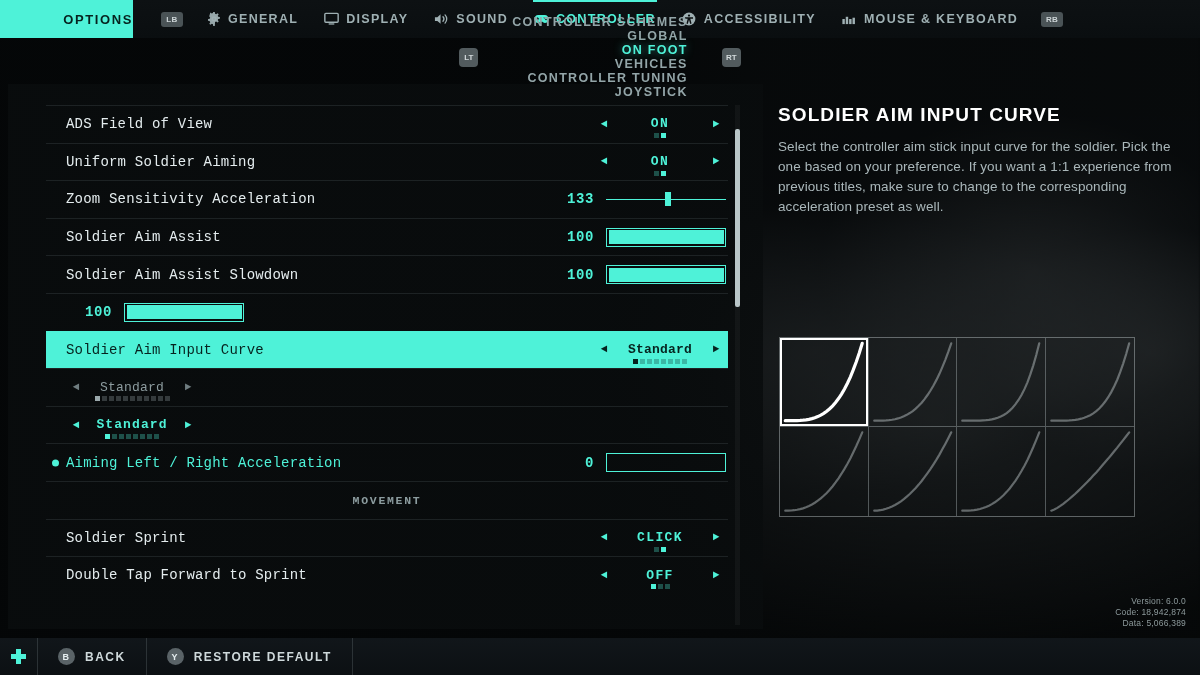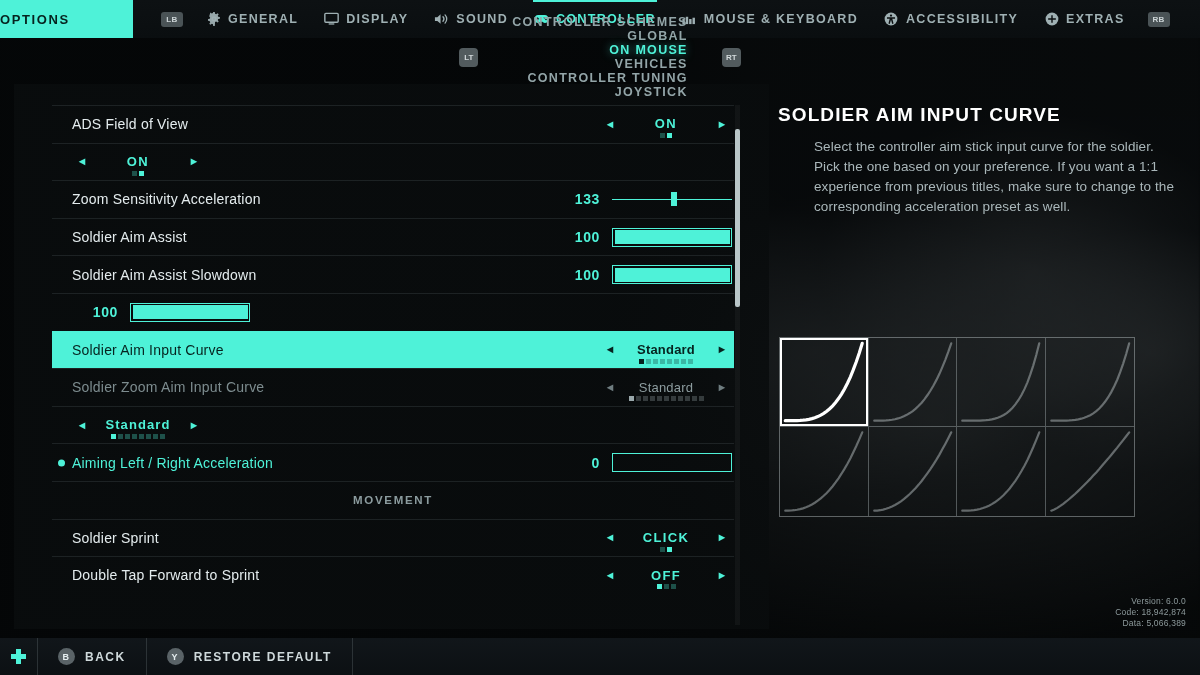--- a/index.html
+++ b/index.html
@@ -30,21 +30,21 @@
   }
 
   
   .topnav{
     position:absolute; top:0; left:0; width:1200px; height:38px;
     display:flex; align-items:stretch;
     background:linear-gradient(180deg,#0d1113 0%,#0a0e10 100%);
     z-index:6;
   }
   .options-tab{
-    width:133px; display:flex; align-items:center; justify-content:flex-start;
+    width:133px; display:flex; align-items:center; justify-content:flex-end;
     background:#4ef2d8; color:#06231f;
     font-size:13px; font-weight:bold; letter-spacing:1.6px;
   }
   .topnav-items{ flex:1; display:flex; align-items:center; gap:0px; padding-left:18px; }
   .bumper{
     display:inline-flex; align-items:center; justify-content:center;
     width:22px; height:15px; border-radius:3px;
     background:#4a5356; color:#cdd5d7;
     font-size:8px; font-weight:bold; letter-spacing:.3px;
     margin:0 10px;
@@ -75,23 +75,24 @@
     margin:0 8px;
   }
   .sub-item{
     padding:0 14px; font-size:12.5px; font-weight:bold; letter-spacing:1.3px;
     color:#93a5a8; white-space:nowrap;
   }
   .sub-item.active{ color:#4ef2d8; text-shadow:0 0 9px rgba(78,242,216,.55); }
 
   
   .list-pane{
-    position:absolute; left:14px; top:84px; width:755px; height:545px;
+    position:absolute; left:8px; top:84px; width:755px; height:545px;
     z-index:5;
     background:linear-gradient(90deg, rgba(9,12,13,0.96), rgba(9,12,13,0.86));
+    font-family:Liberation Mono, monospace;
   }
   .list-inner{ position:absolute; left:38px; top:21px; width:682px; }
 
   .row{
     position:relative; height:37.6px;
     display:flex; align-items:center;
     border-top:1px solid rgba(120,140,142,0.18);
     padding:0 2px 0 20px;
   }
   .row:first-child{ border-top:1px solid rgba(120,140,142,0.18); }
@@ -166,21 +167,21 @@
 
   
   .info{
     position:absolute; left:778px; top:104px; width:400px; z-index:5;
   }
   .info-title{
     font-size:19px; font-weight:bold; letter-spacing:1.1px; color:#ffffff;
     margin-bottom:11px;
   }
   .info-desc{
-    font-size:13.5px; line-height:20px; color:#aab7ba; letter-spacing:.1px;margin-left:36px;
+    font-size:13.5px; line-height:20px; color:#aab7ba; letter-spacing:.1px;
   }
 
   .curve-grid{
     position:absolute; left:779px; top:337px; width:356px; height:180px;
     display:grid; grid-template-columns:repeat(4,1fr); grid-template-rows:repeat(2,1fr);
     border:1px solid rgba(190,200,202,0.45);
     z-index:5;
   }
   .curve-cell{
     position:relative; border-right:1px solid rgba(190,200,202,0.38);
@@ -266,59 +267,50 @@
               <rect x="2.6" y="5.2" width="3.6" height="1.2" rx=".5" fill="#0b0f11"></rect>
               <rect x="3.8" y="4" width="1.2" height="3.6" rx=".5" fill="#0b0f11"></rect>
               <circle cx="12.6" cy="4.6" r="1" fill="#0b0f11"></circle>
               <circle cx="14.4" cy="6.6" r="1" fill="#0b0f11"></circle>
             </svg>
           </span>
           <span>CONTROLLER</span>
         </div>
         <div class="nav-item">
           <span class="nav-ico">
+            <svg width="14" height="14" viewBox="0 0 16 16">
+              <circle cx="8" cy="8" r="7.3" fill="currentColor"></circle>
+              <circle cx="8" cy="4.1" r="1.3" fill="#0b0f11"></circle>
+              <path fill="#0b0f11" d="M3.4 6.1h9.2v1.5H9.5l1.4 5.6-1.5.4L8 8.9l-1.4 4.7-1.5-.4 1.4-5.6H3.4z"></path>
+            </svg>
+          </span>
+          <span>ACCESSIBILITY</span>
+        </div>
+        <div class="nav-item">
+          <span class="nav-ico">
             <svg width="15" height="11" viewBox="0 0 16 11">
               <rect x="0.4" y="5" width="2.6" height="5.4" fill="currentColor"></rect>
               <rect x="4" y="2.6" width="2.6" height="7.8" fill="currentColor"></rect>
               <rect x="7.6" y="5" width="2.6" height="5.4" fill="currentColor"></rect>
               <rect x="11.2" y="3.6" width="2.6" height="6.8" fill="currentColor"></rect>
             </svg>
           </span>
           <span>MOUSE &amp; KEYBOARD</span>
         </div>
-        <div class="nav-item">
-          <span class="nav-ico">
-            <svg width="14" height="14" viewBox="0 0 16 16">
-              <circle cx="8" cy="8" r="7.3" fill="currentColor"></circle>
-              <circle cx="8" cy="4.1" r="1.3" fill="#0b0f11"></circle>
-              <path fill="#0b0f11" d="M3.4 6.1h9.2v1.5H9.5l1.4 5.6-1.5.4L8 8.9l-1.4 4.7-1.5-.4 1.4-5.6H3.4z"></path>
-            </svg>
-          </span>
-          <span>ACCESSIBILITY</span>
-        </div>
-        <div class="nav-item">
-          <span class="nav-ico">
-            <svg width="14" height="14" viewBox="0 0 16 16">
-              <circle cx="8" cy="8" r="7.3" fill="currentColor"></circle>
-              <path fill="#0b0f11" d="M7.2 3.6h1.6v3.6h3.6v1.6H8.8v3.6H7.2V8.8H3.6V7.2h3.6z"></path>
-            </svg>
-          </span>
-          <span>EXTRAS</span>
-        </div>
       </div>
     <span class="bumper">RB</span>
   </div>
 </div>
 
 <div class="subnav">
   <span class="trigger">LT</span>
   <div id="subnav-slot" style="display:flex;align-items:flex-end;flex-direction:column;">
       <div class="sub-item">CONTROLLER SCHEMES</div>
       <div class="sub-item">GLOBAL</div>
-      <div class="sub-item active">ON MOUSE</div>
+      <div class="sub-item active">ON FOOT</div>
       <div class="sub-item">VEHICLES</div>
       <div class="sub-item">CONTROLLER TUNING</div>
       <div class="sub-item">JOYSTICK</div>
     </div>
   <span class="trigger">RT</span>
 </div>
 
 <div class="list-pane">
   <div class="list-inner" id="rows-slot">
       <div class="row">
@@ -329,20 +321,21 @@
             <div class="opt-val caps">ON</div>
             <div class="pips">
               <span class="pip off"></span>
               <span class="pip"></span>
             </div>
           </div>
           <span class="arrow">►</span>
         </div>
       </div>
       <div class="row">
+        <div class="row-label">Uniform Soldier Aiming</div>
         <div class="opt">
           <span class="arrow">◄</span>
           <div class="opt-val-wrap">
             <div class="opt-val caps">ON</div>
             <div class="pips">
               <span class="pip off"></span>
               <span class="pip"></span>
             </div>
           </div>
           <span class="arrow">►</span>
@@ -390,21 +383,20 @@
               <span class="pip off"></span>
               <span class="pip off"></span>
               <span class="pip off"></span>
               <span class="pip off"></span>
             </div>
           </div>
           <span class="arrow">►</span>
         </div>
       </div>
       <div class="row dim">
-        <div class="row-label">Soldier Zoom Aim Input Curve</div>
         <div class="opt">
           <span class="arrow">◄</span>
           <div class="opt-val-wrap">
             <div class="opt-val">Standard</div>
             <div class="pips">
               <span class="pip"></span>
               <span class="pip off"></span>
               <span class="pip off"></span>
               <span class="pip off"></span>
               <span class="pip off"></span>

